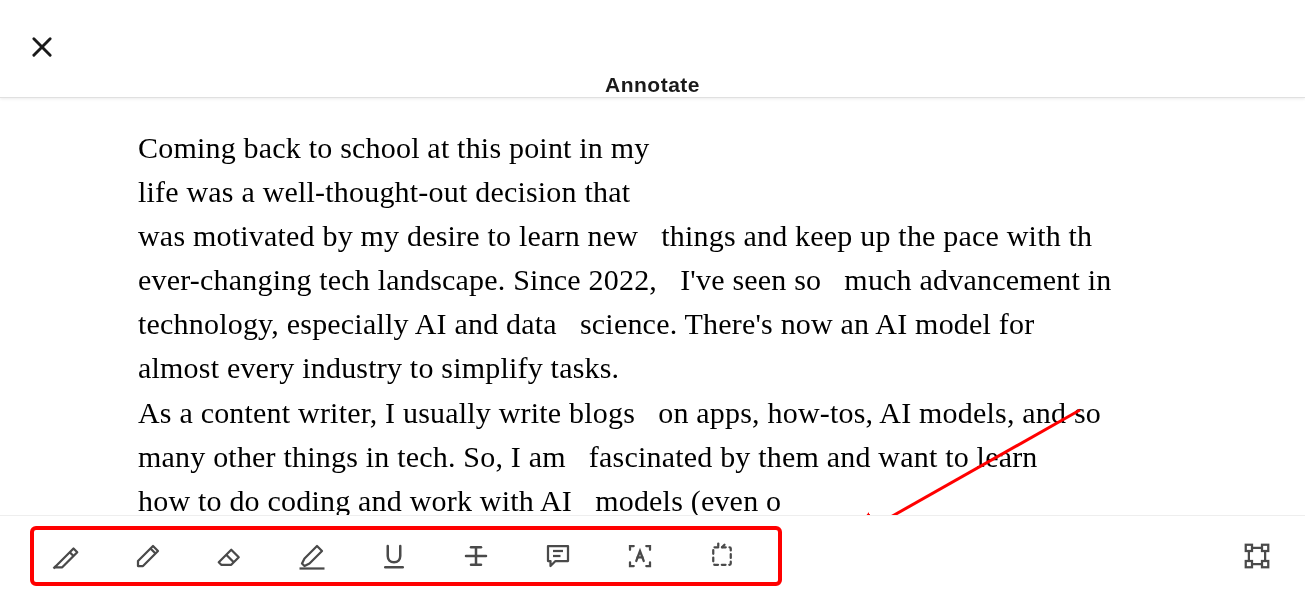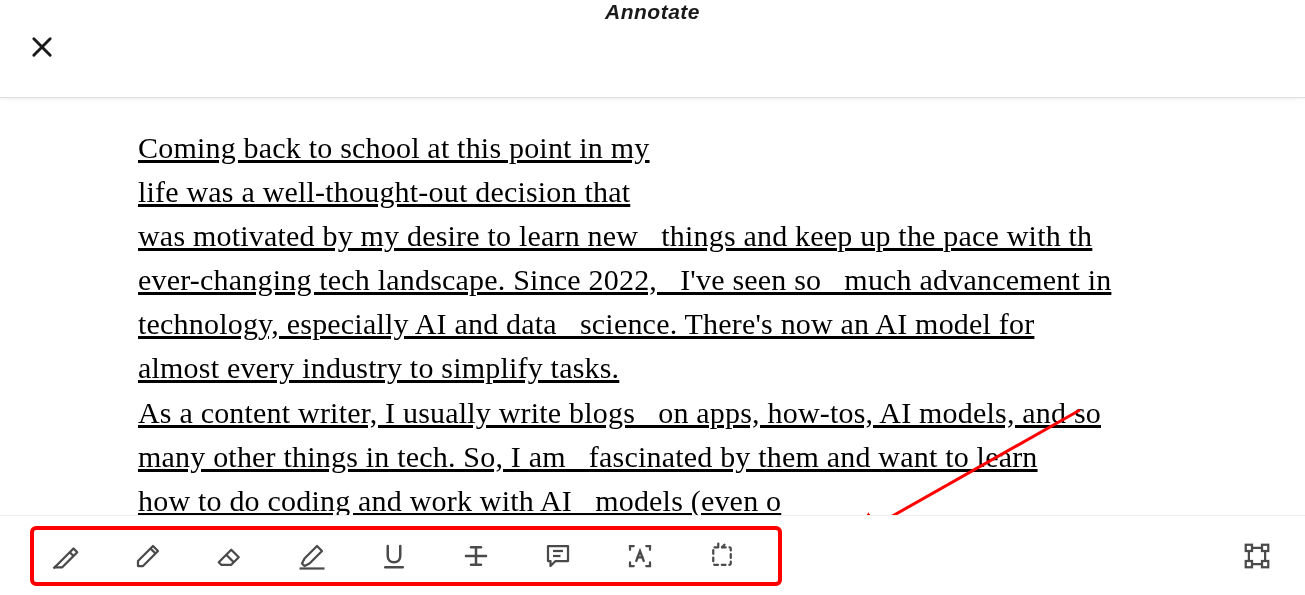--- a/index.html
+++ b/index.html
@@ -7,25 +7,24 @@
       width: 1305px;
       height: 595px;
       font-family: Georgia, 'Times New Roman', serif;
       background: #ffffff;
       overflow: hidden;
       position: relative;
     }
     .header {
       height: 98px;
       display: flex;
-      align-items: flex-start;
+      align-items: flex-end;
       position: relative;
       border-bottom: 1px solid #e0e0e0;
       box-shadow: 0 1px 3px rgba(0,0,0,0.08);
-      font-style: italic;
     }
     .close-btn {
       position: absolute;
       left: 28px;
       top: 50%;
       transform: translateY(-50%);
       cursor: pointer;
       color: #1a1a1a;
     }
     .header-title {
@@ -35,21 +34,20 @@
       font-size: 21px;
       font-weight: 700;
       color: #1a1a1a;
       letter-spacing: 0.5px;
     }
     .document-area {
       padding: 28px 0 0 138px;
       position: relative;
       height: calc(100% - 98px - 80px);
       overflow: hidden;
-      text-decoration: underline;
     }
     .doc-text {
       font-size: 30px;
       line-height: 1.47;
       color: #000000;
       font-family: Georgia, 'Times New Roman', serif;
       letter-spacing: 0.2px;
       white-space: pre-wrap;
     }
     .toolbar {

